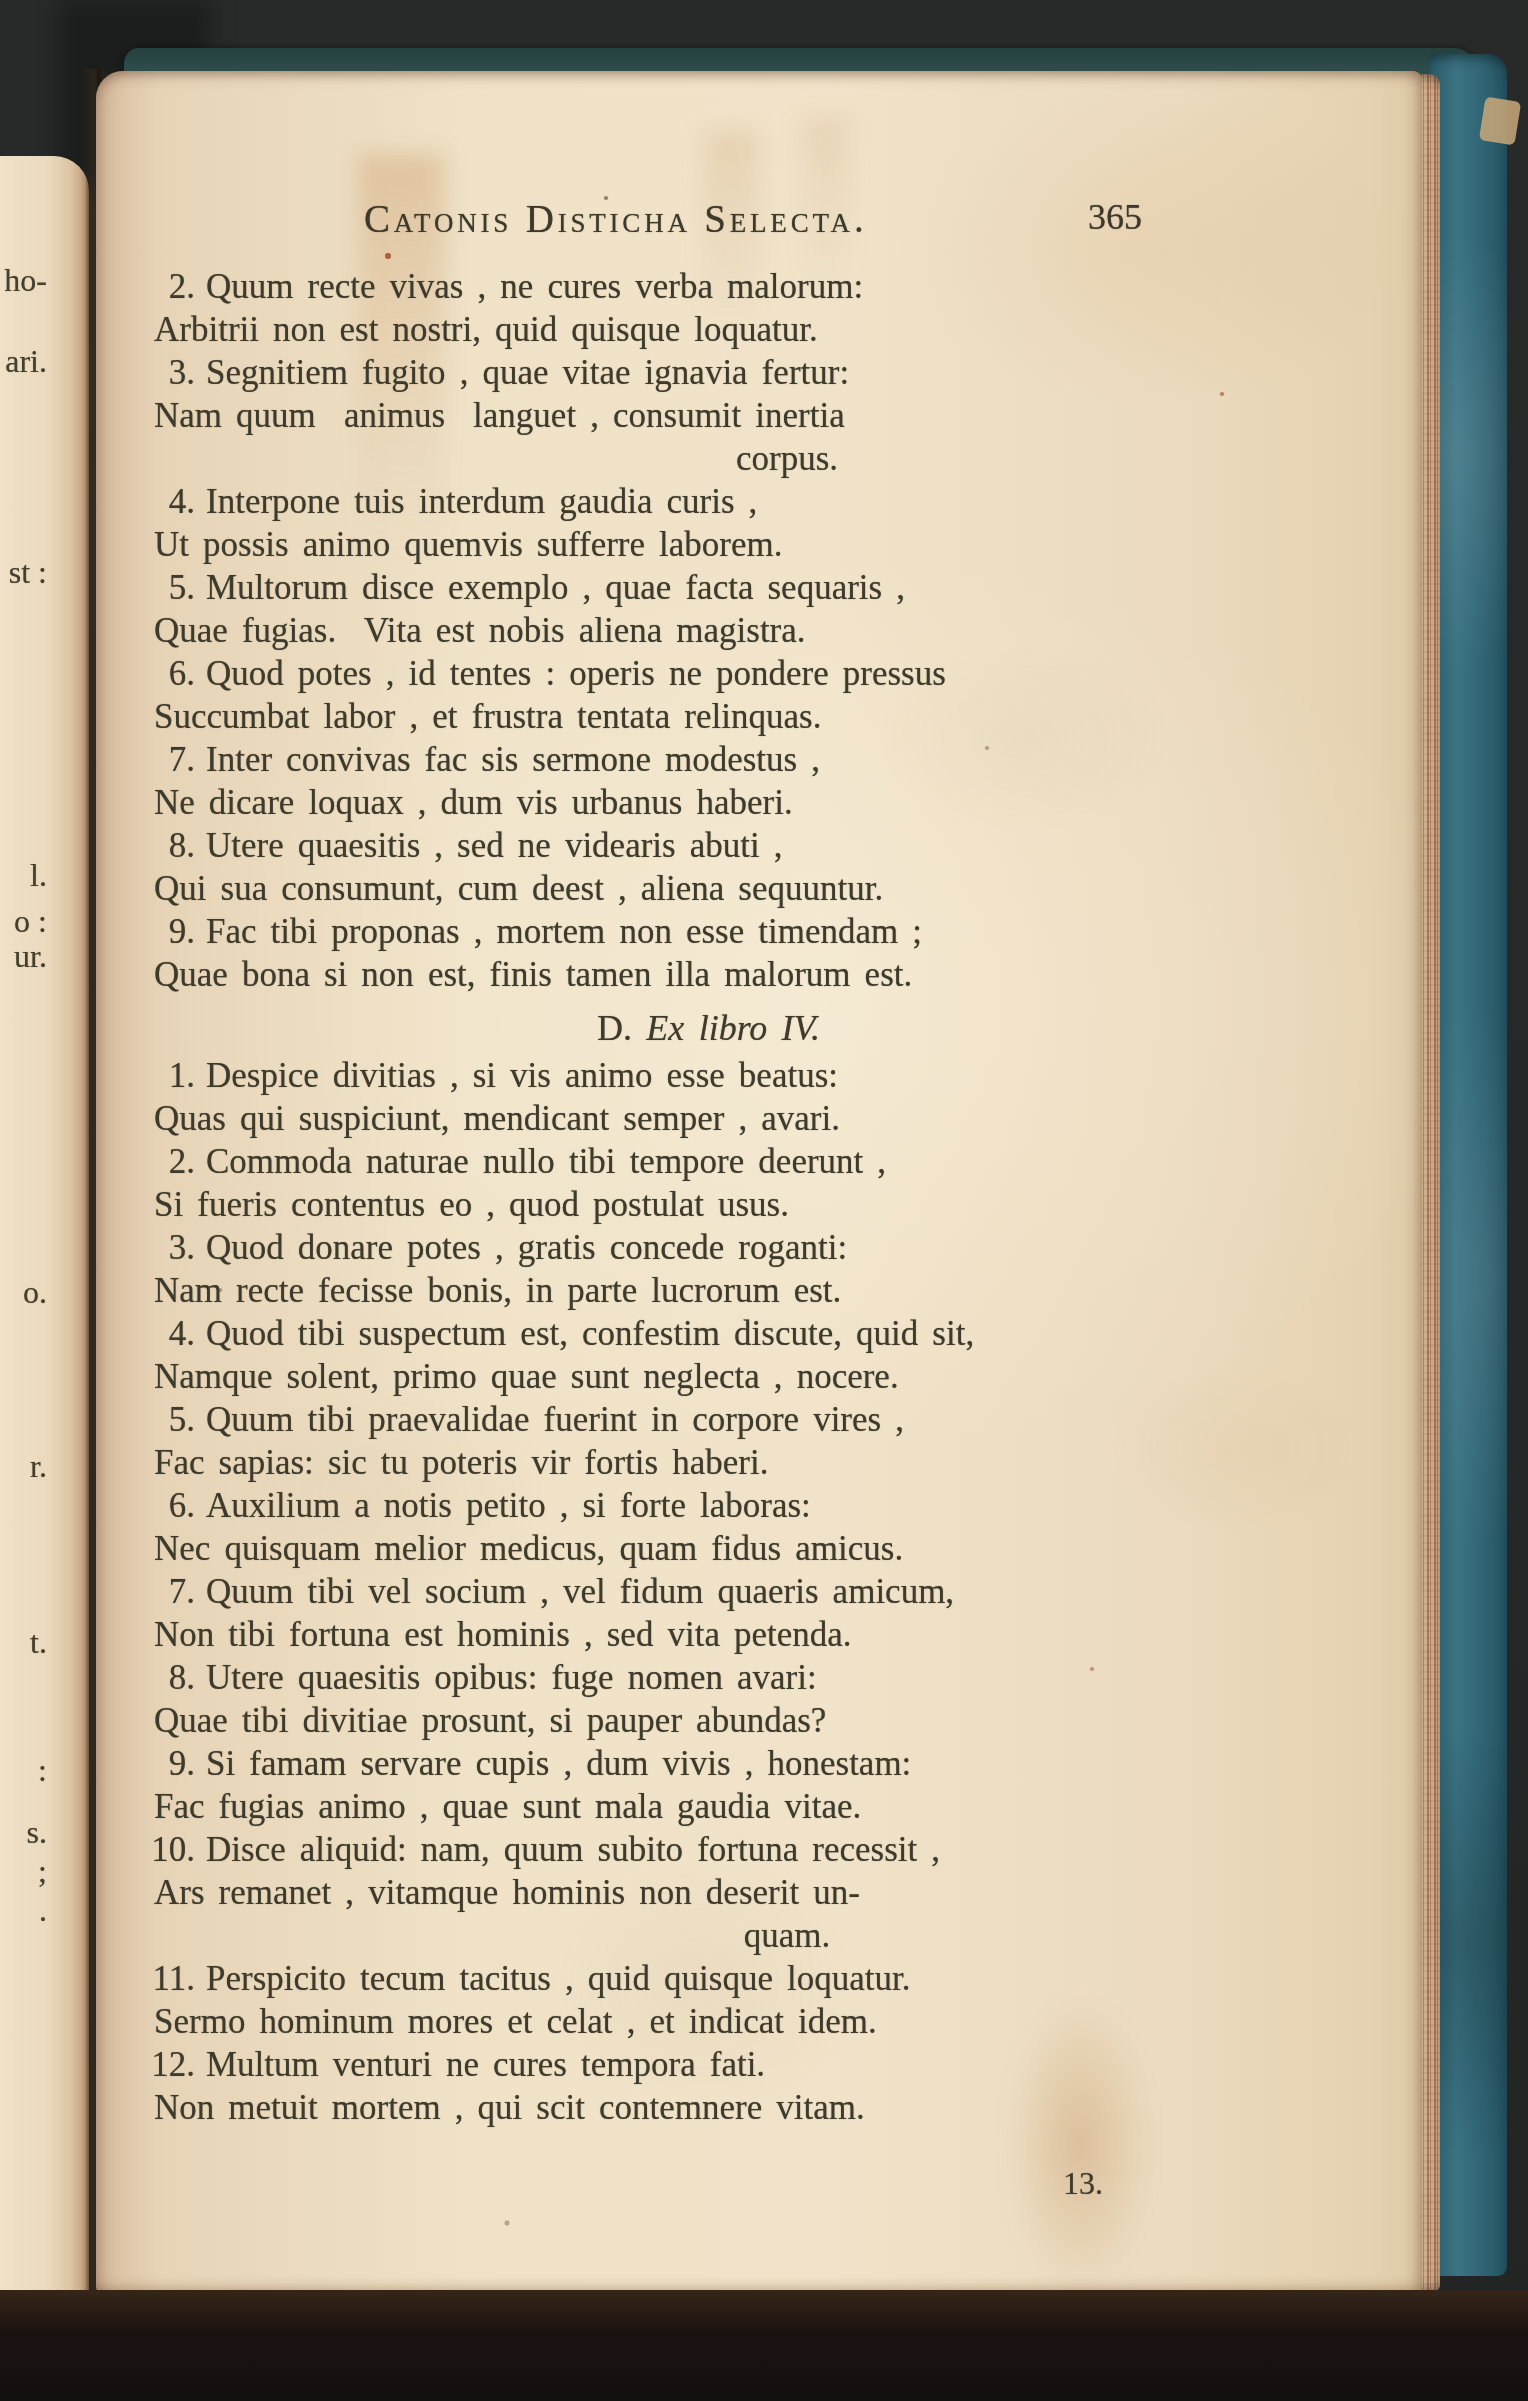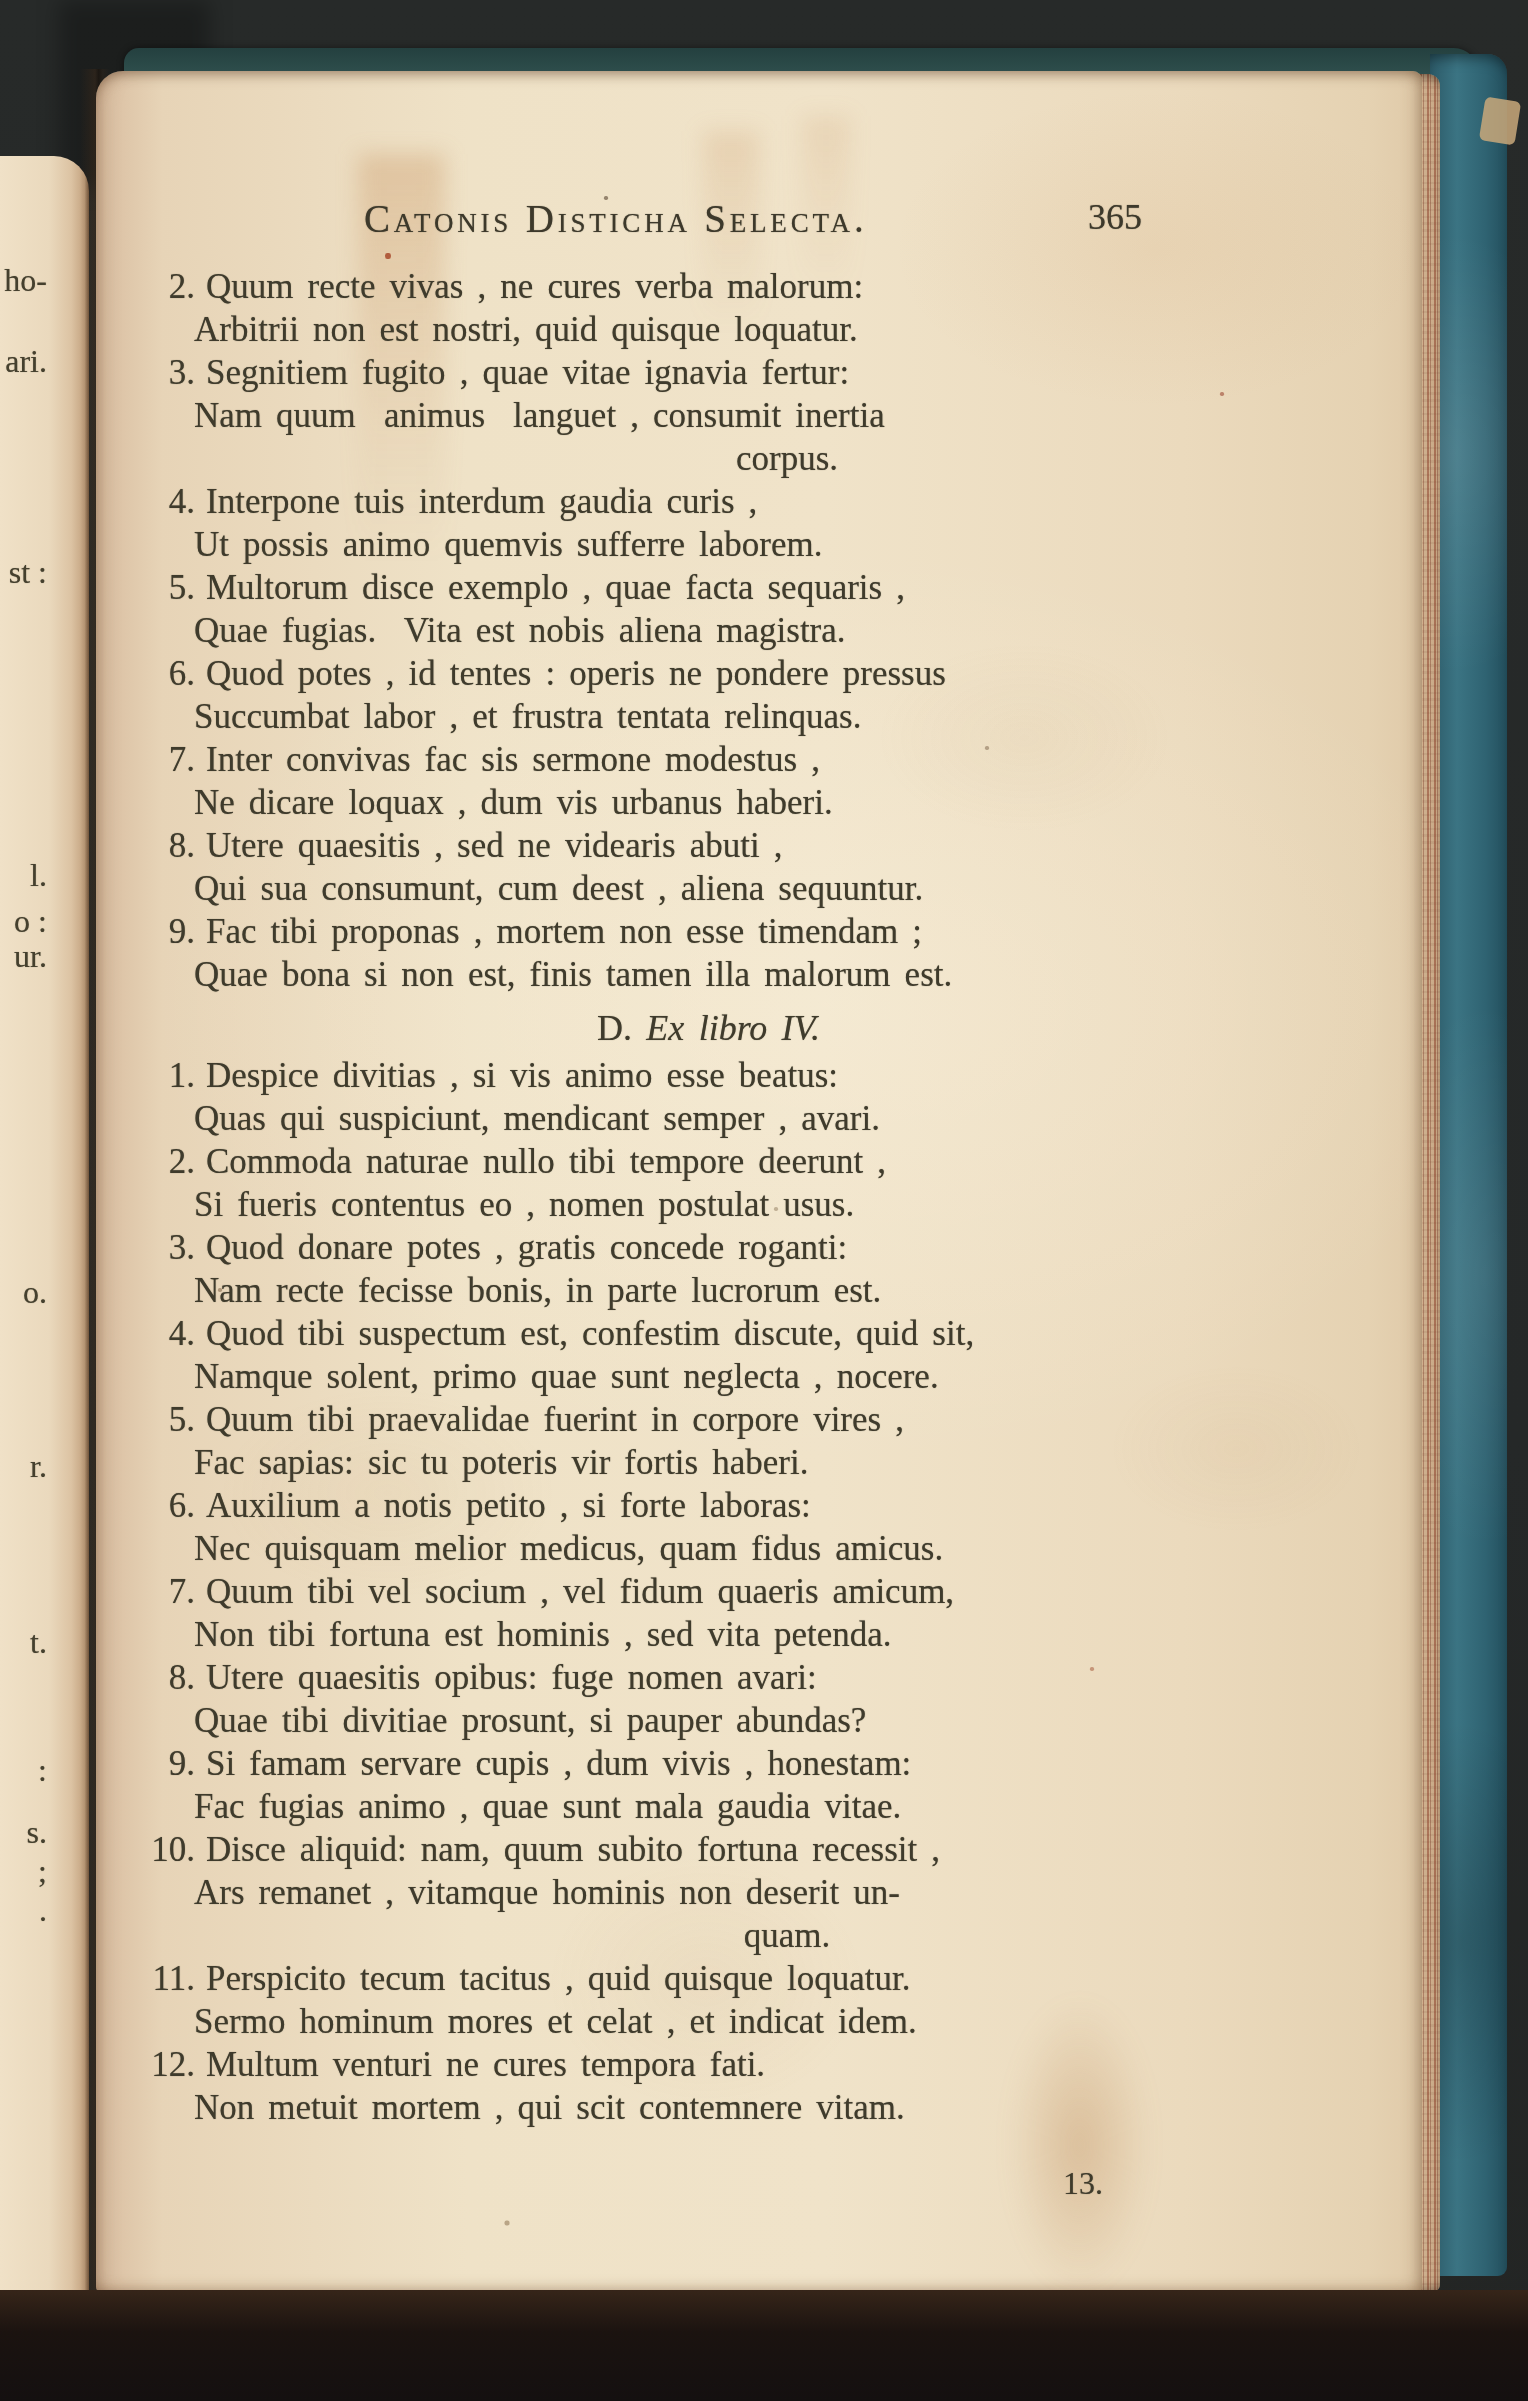--- a/index.html
+++ b/index.html
@@ -88,21 +88,21 @@
   .headline{position:absolute;top:125px;left:0;right:0;height:56px;}
   .running-head{position:absolute;left:268px;font-variant:small-caps;font-size:39px;
     letter-spacing:3.8px;color:#3d392b;text-shadow:0 0 1.1px rgba(61,57,43,.7);white-space:pre;}
   .folio{position:absolute;left:992px;font-size:36px;color:#3d392b;
     text-shadow:0 0 1.1px rgba(61,57,43,.7);}
   
   .text-block{position:absolute;top:194px;left:0;width:100%;font-size:35px;line-height:43px;
     word-spacing:5.3px;text-shadow:0 0 1px rgba(63,59,44,.62);}
   .verse{position:relative;padding-left:110px;white-space:pre;}
   .verse .num{position:absolute;left:0;width:99px;text-align:right;}
-  .verse.hang{padding-left:98px;}
+  .verse.hang{padding-left:58px;}
   .verse.centerline{padding-left:56px;text-align:center;}
   .section-heading{text-align:center;margin:10.5px 101px 4.5px 0;font-size:36px;white-space:pre;}
   .section-heading .ital{font-style:italic;}
   .signature{position:absolute;left:967px;top:2094px;font-size:32px;
     text-shadow:0 0 1px rgba(63,59,44,.62);}
 </style>
 </head>
 <body>
 
 <div class="scene">
@@ -174,21 +174,21 @@
           <div class="verse first"><span class="num">9.</span>Fac tibi proponas , mortem non esse timendam ;</div>
           <div class="verse hang">Quae bona si non est, finis tamen illa malorum est.</div>
         </div>
         <div class="section-heading"><span>D. </span><span class="ital">Ex libro IV.</span></div>
         <div class="distich">
           <div class="verse first"><span class="num">1.</span>Despice divitias , si vis animo esse beatus:</div>
           <div class="verse hang">Quas qui suspiciunt, mendicant semper , avari.</div>
         </div>
         <div class="distich">
           <div class="verse first"><span class="num">2.</span>Commoda naturae nullo tibi tempore deerunt ,</div>
-          <div class="verse hang">Si fueris contentus eo , nomen postulat usus.</div>
+          <div class="verse hang">Si fueris contentus eo , quod postulat usus.</div>
         </div>
         <div class="distich">
           <div class="verse first"><span class="num">3.</span>Quod donare potes , gratis concede roganti:</div>
           <div class="verse hang">Nam recte fecisse bonis, in parte lucrorum est.</div>
         </div>
         <div class="distich">
           <div class="verse first"><span class="num">4.</span>Quod tibi suspectum est, confestim discute, quid sit,</div>
           <div class="verse hang">Namque solent, primo quae sunt neglecta , nocere.</div>
         </div>
         <div class="distich">

